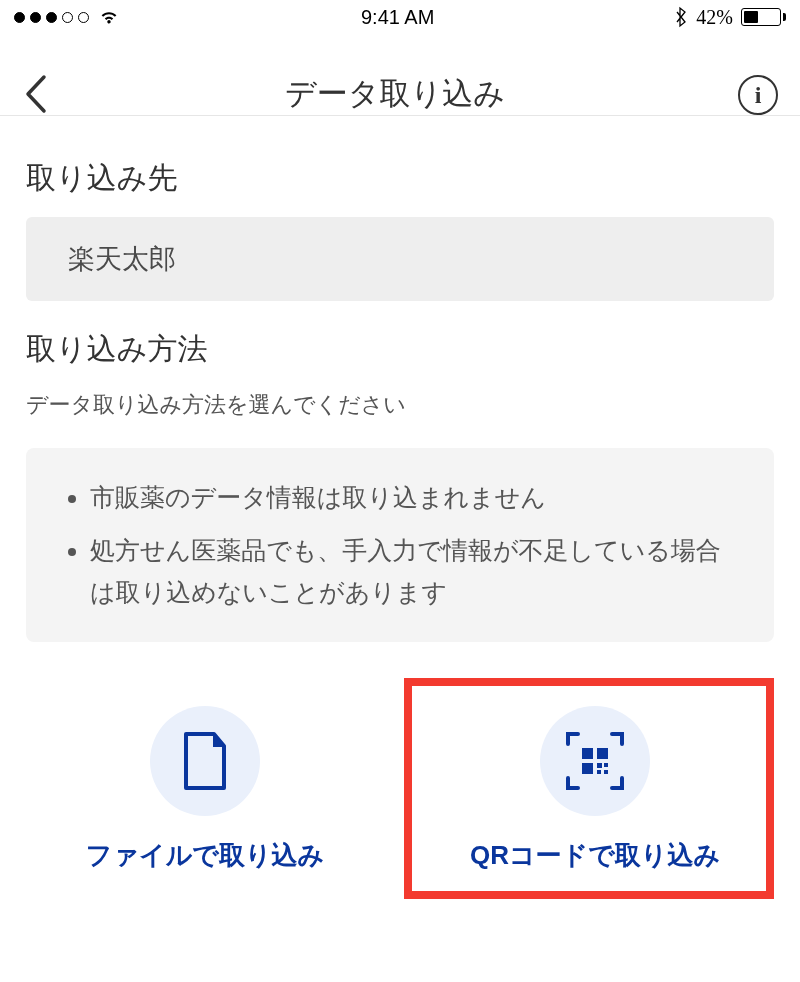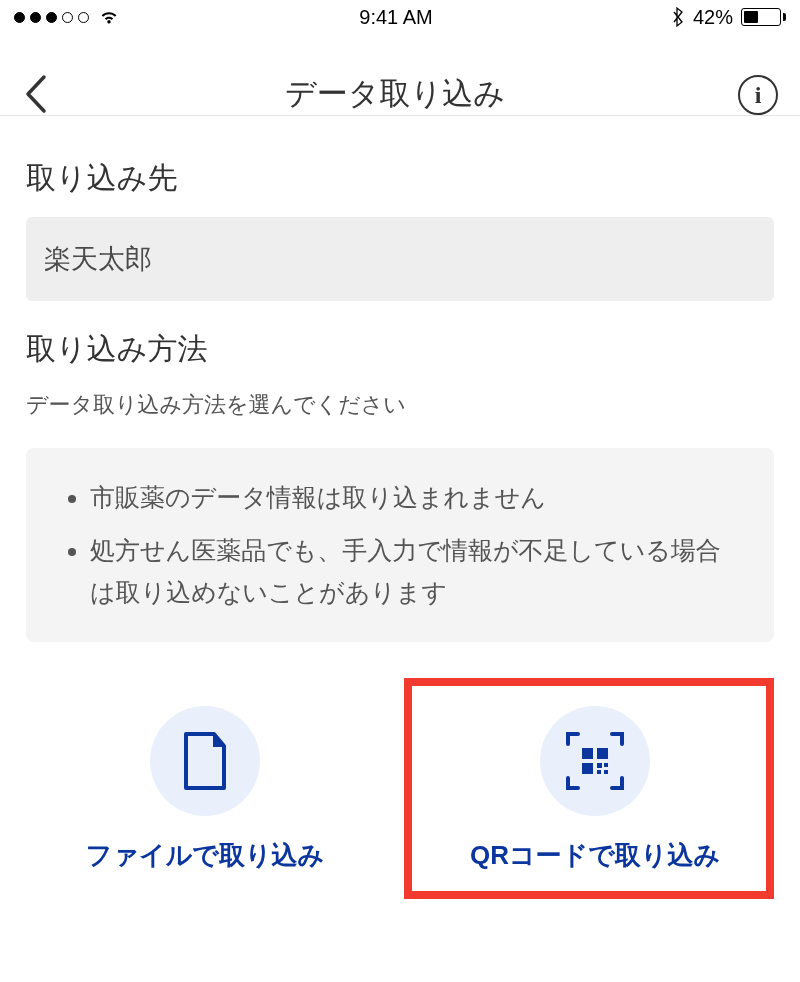--- a/index.html
+++ b/index.html
@@ -7,21 +7,21 @@
   .status-bar {
     height: 34px;
     display: flex;
     align-items: center;
     justify-content: space-between;
     padding: 0 14px;
     font-size: 20px;
     font-weight: 500;
     color: #000;
   }
-  .status-left, .status-right { display: flex; gap: 8px; }
+  .status-left, .status-right { display: flex; gap: 8px; font-family: Liberation Serif, serif; }
   .signal-dots { display: flex; gap: 5px; align-items: center;}
   .signal-dots span { width: 11px; height: 11px; border-radius: 50%; border: 1.5px solid #000; }
   .signal-dots span.filled { background: #000; }
   .wifi-icon svg { width: 24px; height: 24px; display: block; }
   .bt-icon svg { width: 14px; height: 22px; display: block; }
   .battery { display: flex; align-items: center; }
   .battery-body { width: 40px; height: 18px; border: 1.7px solid #000; border-radius: 3px; position: relative; display: flex; align-items: center; padding: 2px; }
   .battery-fill { width: 42%; height: 100%; background: #000; border-radius:1px;}
   .battery-cap { width: 3px; height: 8px; background: #000; margin-left: 2px; border-radius: 0 2px 2px 0;}
   .nav-bar {
@@ -34,21 +34,21 @@
   }
   .back-chevron svg { width: 30px; height: 42px; display: block; }
   .nav-title { font-size: 31px; font-weight: 400; color: #333; }
   .info-circle { width: 40px; height: 40px; border: 2.5px solid #333; border-radius: 50%; display:flex; align-items:center; justify-content:center; font-family: Georgia, serif; font-size: 24px; font-weight: bold; color:#333;}
   .content { padding: 26px; }
   .section-heading { font-size: 30px; font-weight: 500; color: #333; margin-top: 28px; margin-bottom: 18px;}
   .section-heading.first { margin-top: 16px; }
   .dest-box {
     background: #eeeeee;
     border-radius: 6px;
-    padding: 24px 18px;
+    padding: 24px 42px;
     font-size: 27px;
     color: #4a4a4a;
   }
   .sub-text { font-size: 22px; color: #555; margin-top: 20px; margin-bottom: 28px; }
   .note-box {
     background: #f4f4f4;
     border-radius: 8px;
     padding: 28px 36px 28px 36px;
   }
   .note-box ul { list-style: disc; padding-left: 28px; }

